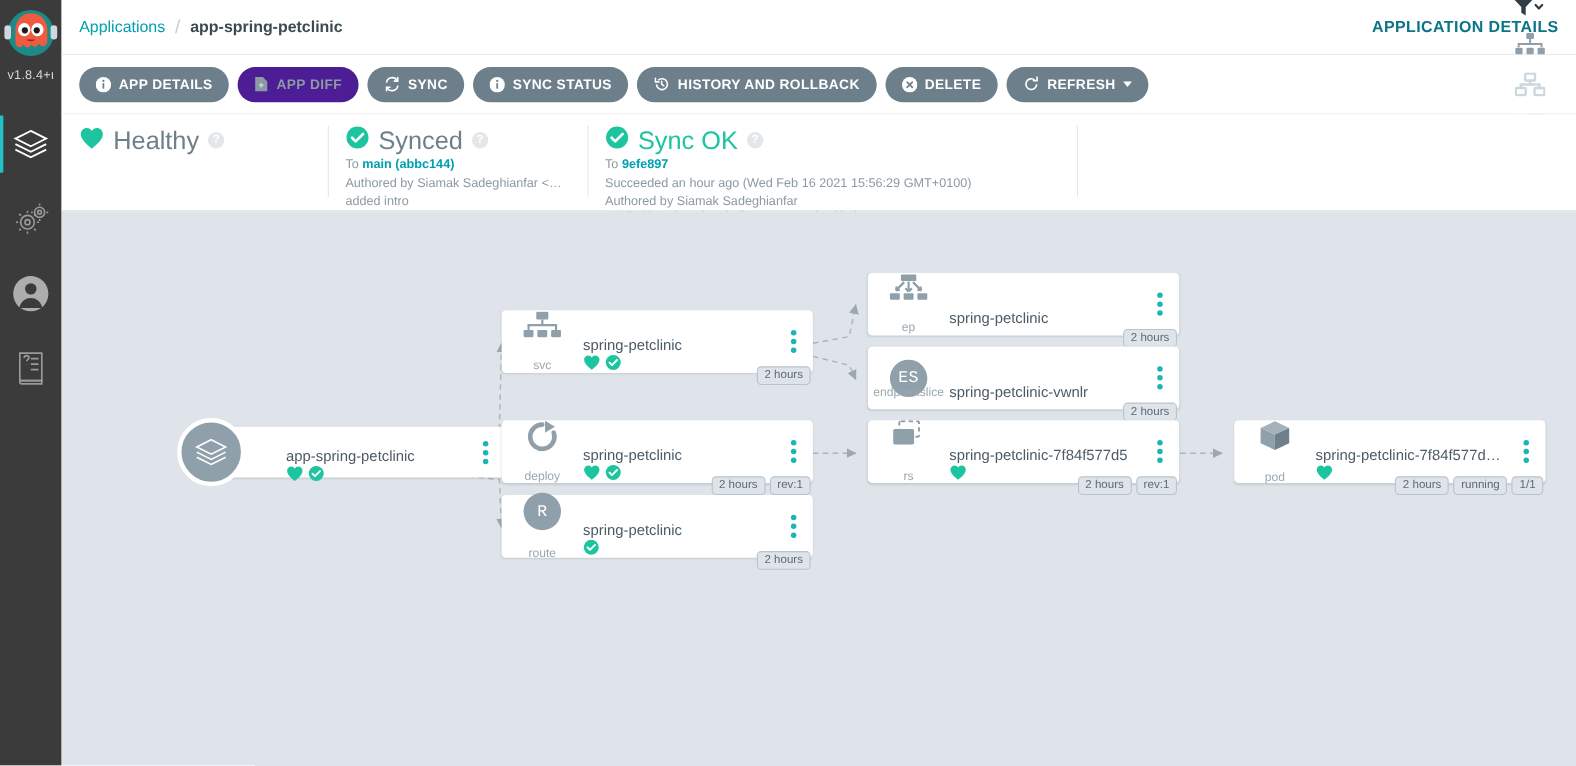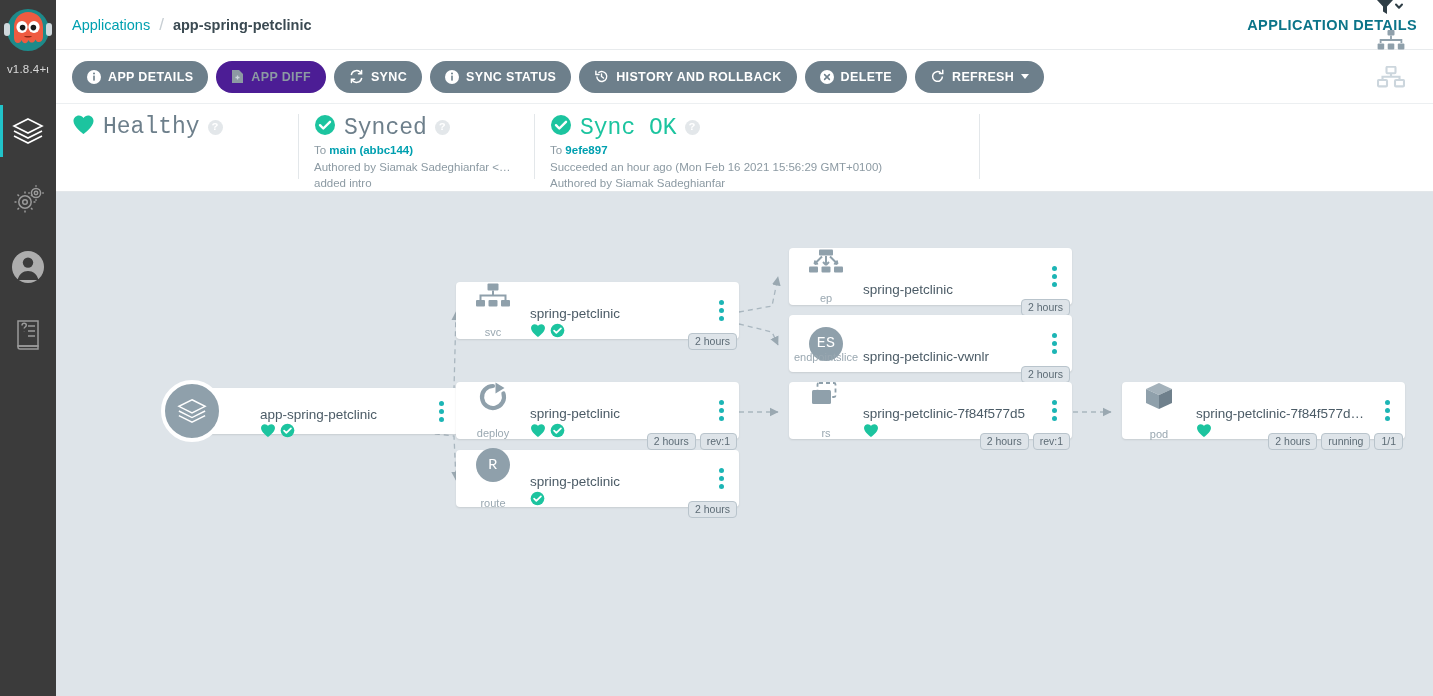--- a/index.html
+++ b/index.html
@@ -72,21 +72,21 @@
   
   .statusbar {
     position: absolute; left: 56px; top: 104px; width: 1377px; height: 88px;
     background: #fff; border-bottom: 1px solid #e3e7ea; display: flex;
   }
   .st-col { padding: 10px 16px 0 16px; position: relative; }
   .st-col + .st-col::before {
     content: ""; position: absolute; left: 0; top: 10px; bottom: 12px;
     width: 1px; background: #e3e7ea;
   }
-  .st-head { display: flex; align-items: center; gap: 8px; font-family: Liberation Mono, monospace; }
+  .st-head { display: flex; align-items: center; gap: 8px; }
   .st-title { font-size: 23px; color: #6d7f8b; font-weight: normal; }
   .st-title.green { color: #1cc49f; }
   .help-dot {
     width: 15px; height: 15px; border-radius: 50%; background: #e3e7ea;
     color: #ffffff; font-size: 11px; font-weight: bold; line-height: 15px;
     text-align: center; cursor: pointer; flex: none;
   }
   .st-sub { font-size: 11.5px; color: #8c9aa3; line-height: 13.5px; margin-top: 3px; }
   .st-sub .lnk { color: #00a0b0; font-weight: bold; cursor: pointer; }
 
@@ -365,21 +365,21 @@
               <circle cx="11" cy="11" r="10" fill="#1cc49f"></circle>
               <path d="M6 11.2l3.3 3.3L16 7.8" fill="none" stroke="#fff" stroke-width="2.4" stroke-linecap="round" stroke-linejoin="round"></path>
             </svg>
         </span>
         <span class="st-title green">Sync OK</span>
         <span class="help-dot">?</span>
       </div>
       <div class="st-sub">
         <span>To </span><span class="lnk">9efe897</span>
       </div>
-      <div class="st-sub">Succeeded an hour ago (Mon Feb 16 2021 15:56:29 GMT+0100)</div>
+      <div class="st-sub">Succeeded an hour ago (Wed Feb 16 2021 15:56:29 GMT+0100)</div>
       <div class="st-sub">Authored by Siamak Sadeghianfar &lt;1174934+siamaksade@users.noreply.github.c…</div>
       <div class="st-sub">updated rolebinding for argo cd sa</div>
     </div>
 
     <div class="st-col" style="flex:1"></div>
   </div>
 
   <div class="canvas">
 
     <svg class="edges">

